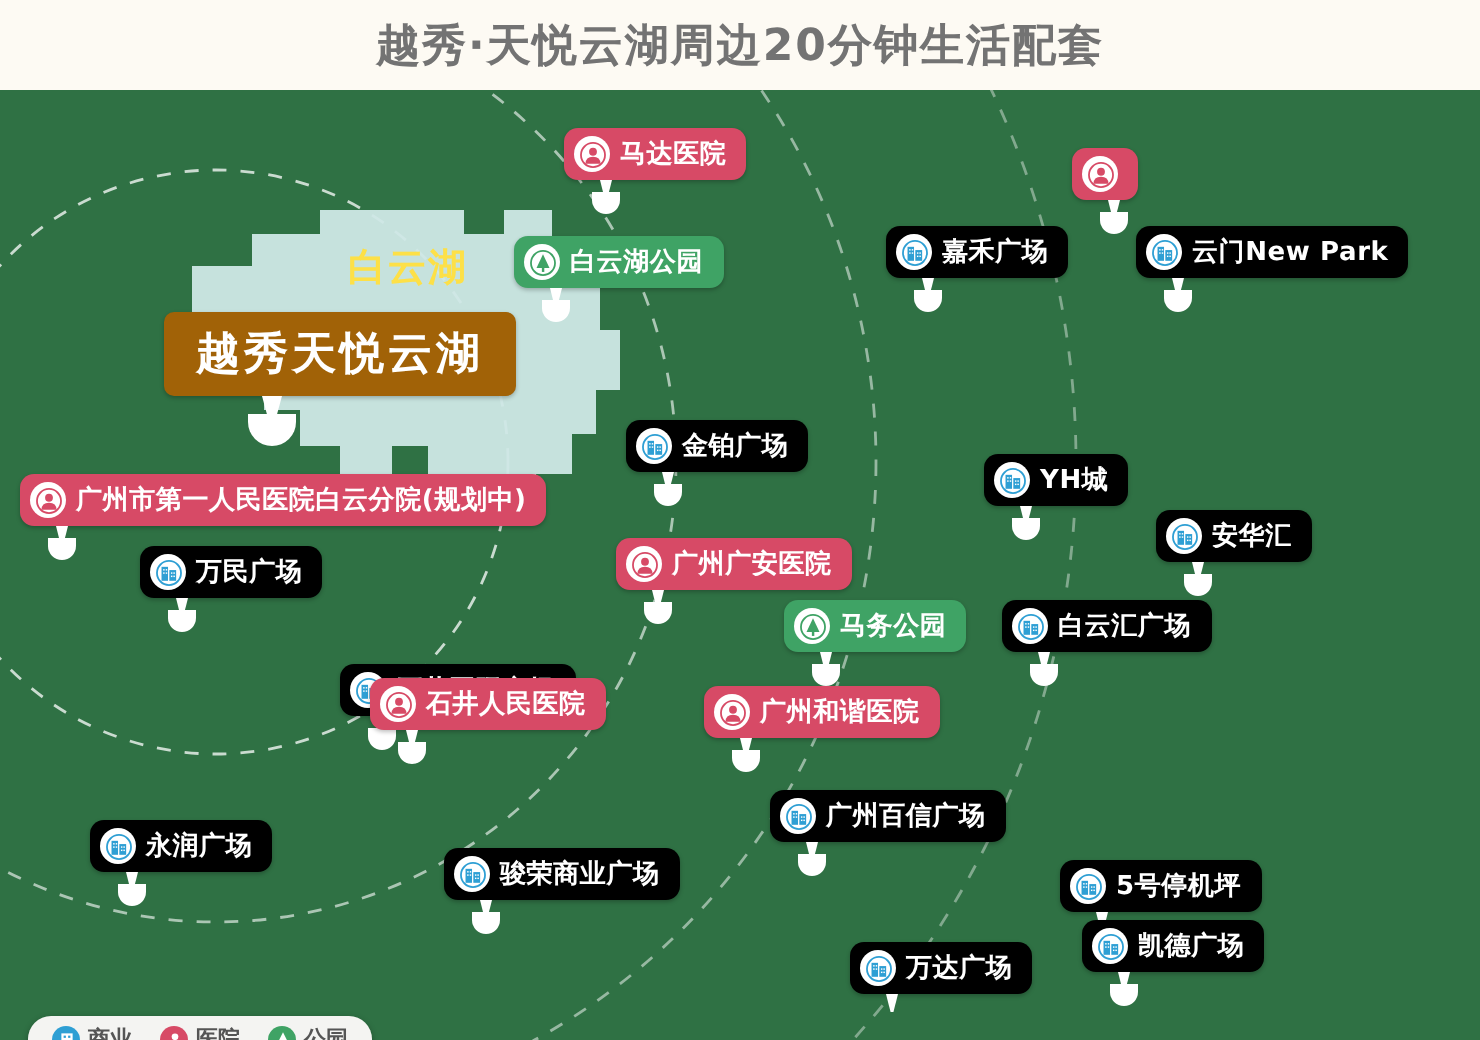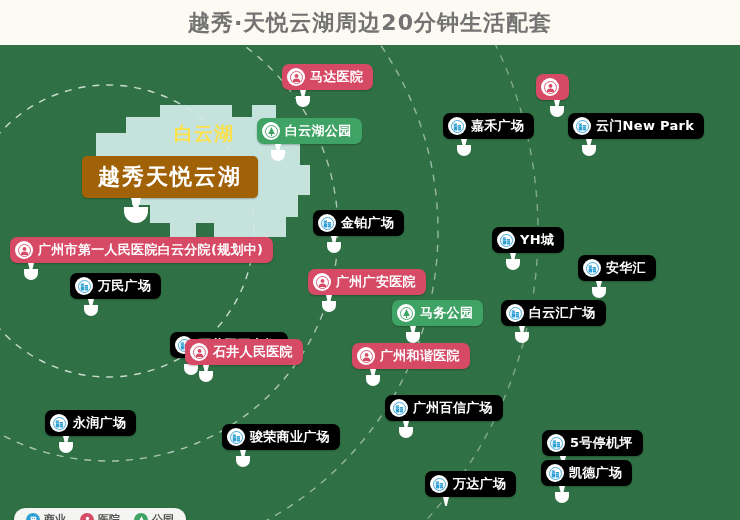--- a/index.html
+++ b/index.html
@@ -515,21 +515,21 @@
                 <rect x="10.7" y="9.6" width="0.9" height="0.9" fill="#fff"></rect>
               </svg>
             </span>
             <span class="txt">骏荣商业广场</span>
             <div class="needle">
               <span class="stem"></span>
               <span class="ball"></span>
             </div>
           </div>
         </div>
-        <div class="pin biz" style="left: 516px; top: 385px; padding-left: 26px;">
+        <div class="pin biz" style="left: 504px; top: 385px; padding-left: 26px;">
           <div class="bubble">
             <span class="disc">
               <svg width="13" height="13" viewBox="0 0 16 16">
                 <circle cx="8" cy="8" r="7.4" fill="none" stroke="#2e9fd4" stroke-width="1.1"></circle>
                 <rect x="3.4" y="4.2" width="4" height="8.6" fill="#2e9fd4"></rect>
                 <rect x="8.2" y="6.2" width="4.2" height="6.6" fill="#2e9fd4"></rect>
                 <rect x="4.4" y="5.6" width="0.9" height="0.9" fill="#fff"></rect>
                 <rect x="6.0" y="5.6" width="0.9" height="0.9" fill="#fff"></rect>
                 <rect x="4.4" y="7.6" width="0.9" height="0.9" fill="#fff"></rect>
                 <rect x="6.0" y="7.6" width="0.9" height="0.9" fill="#fff"></rect>

